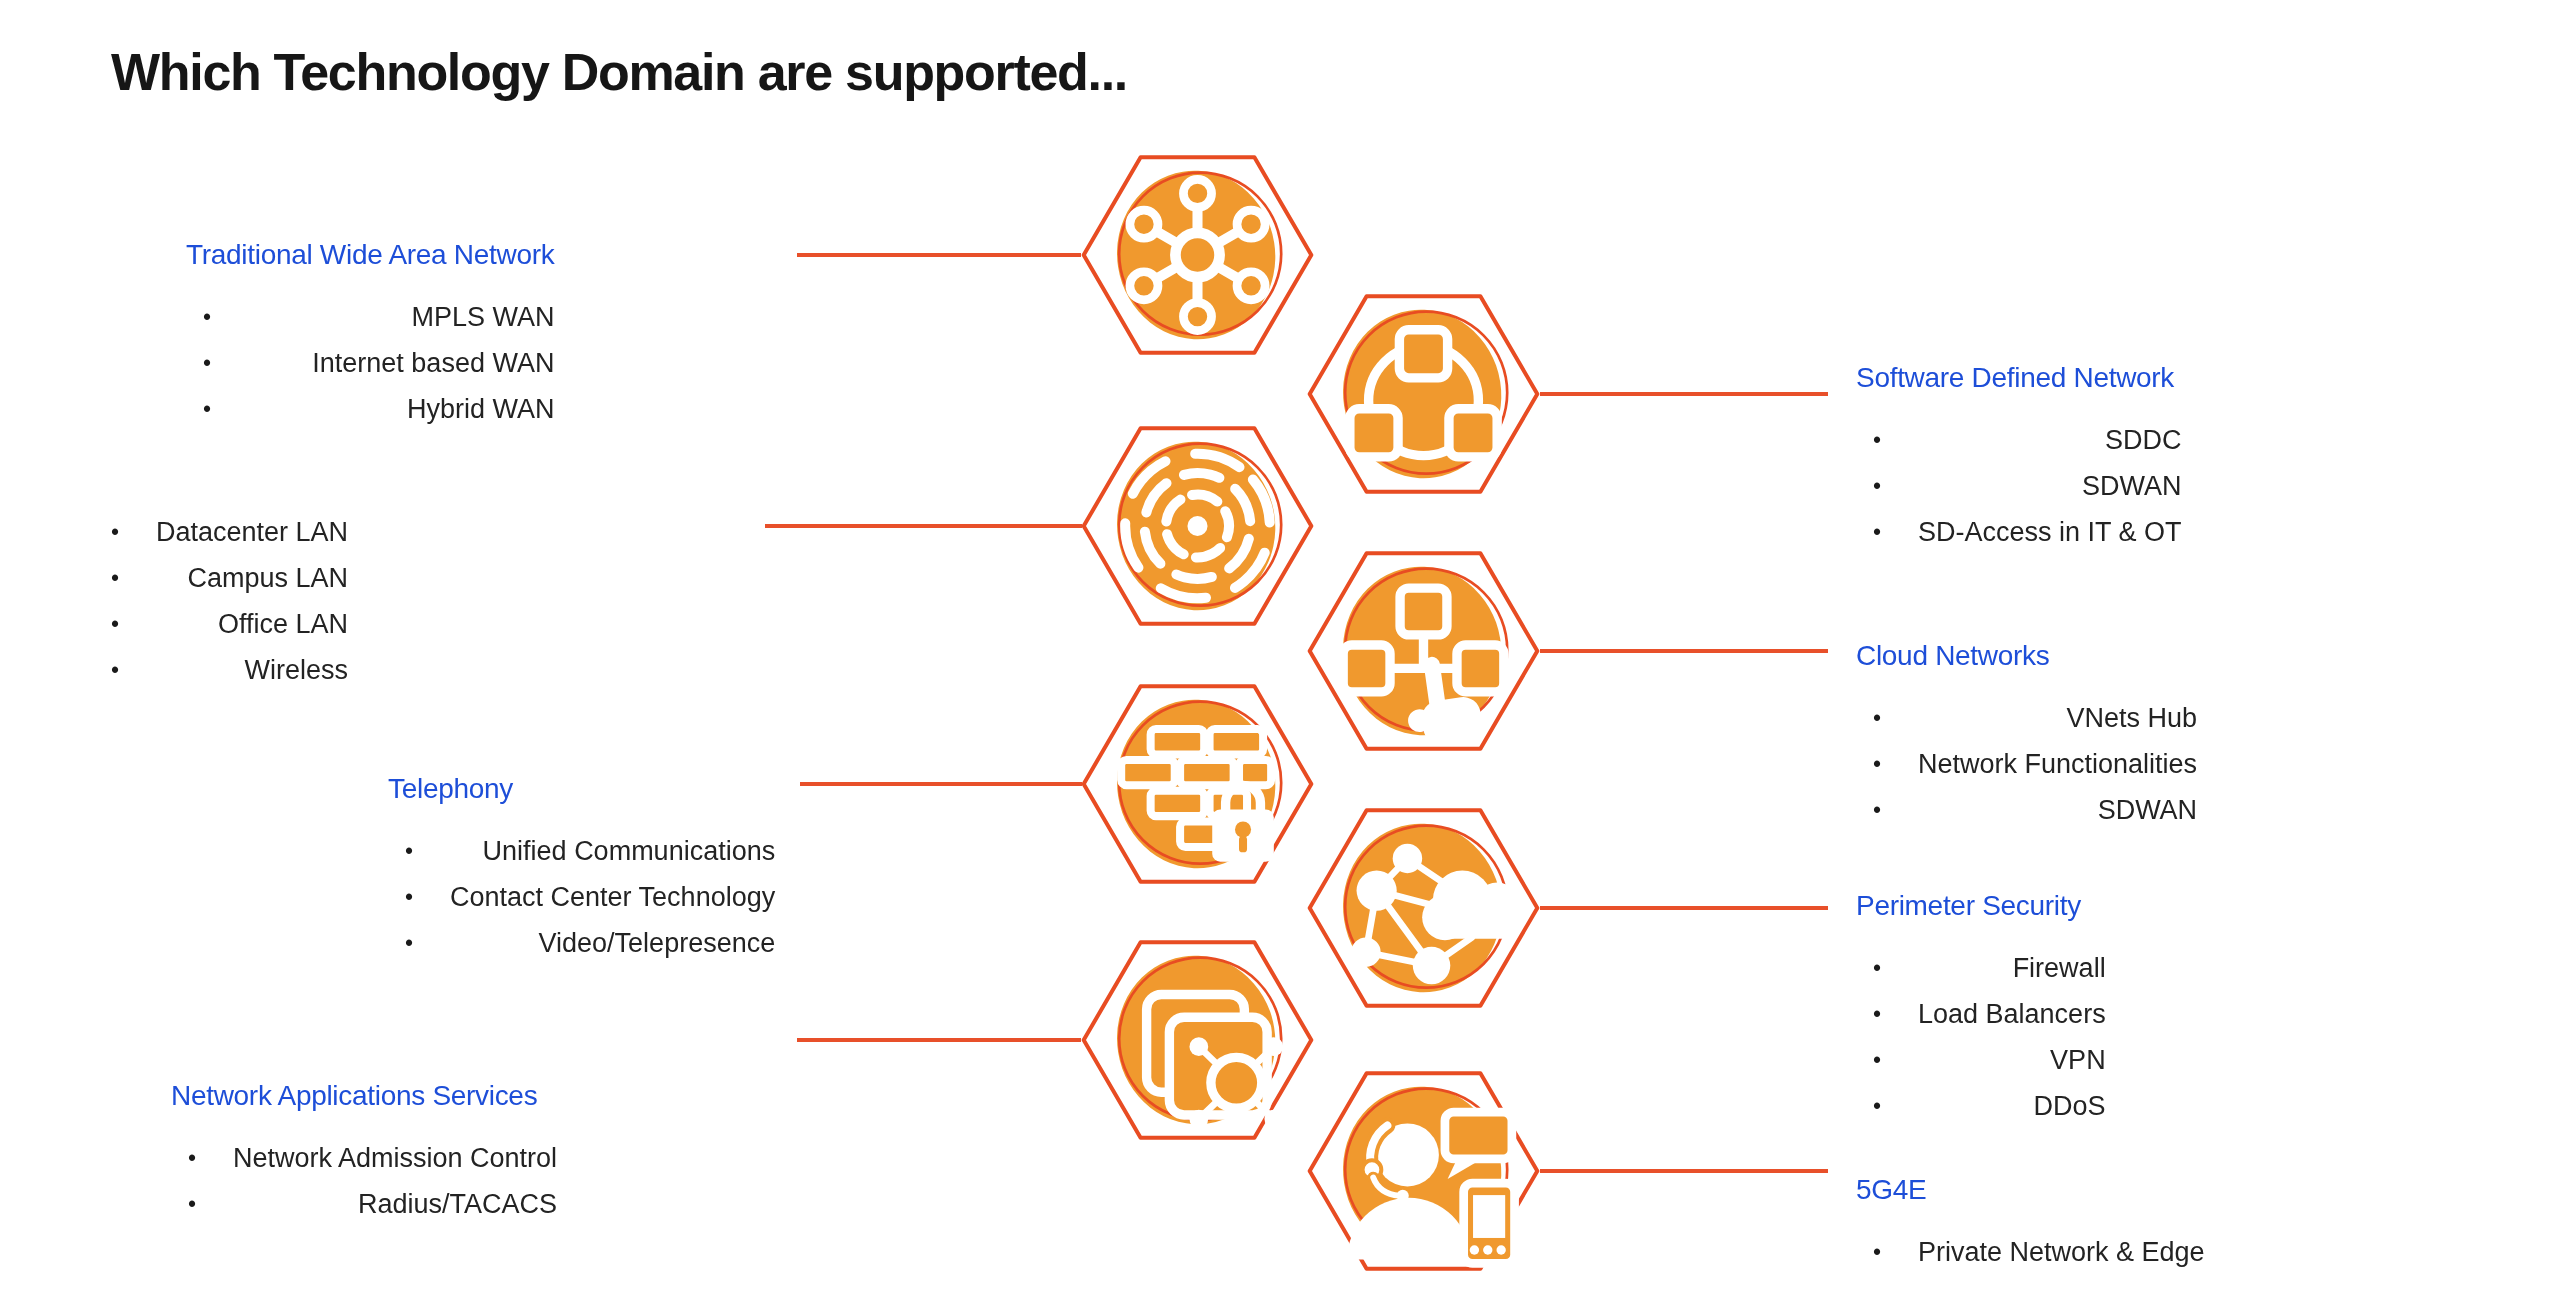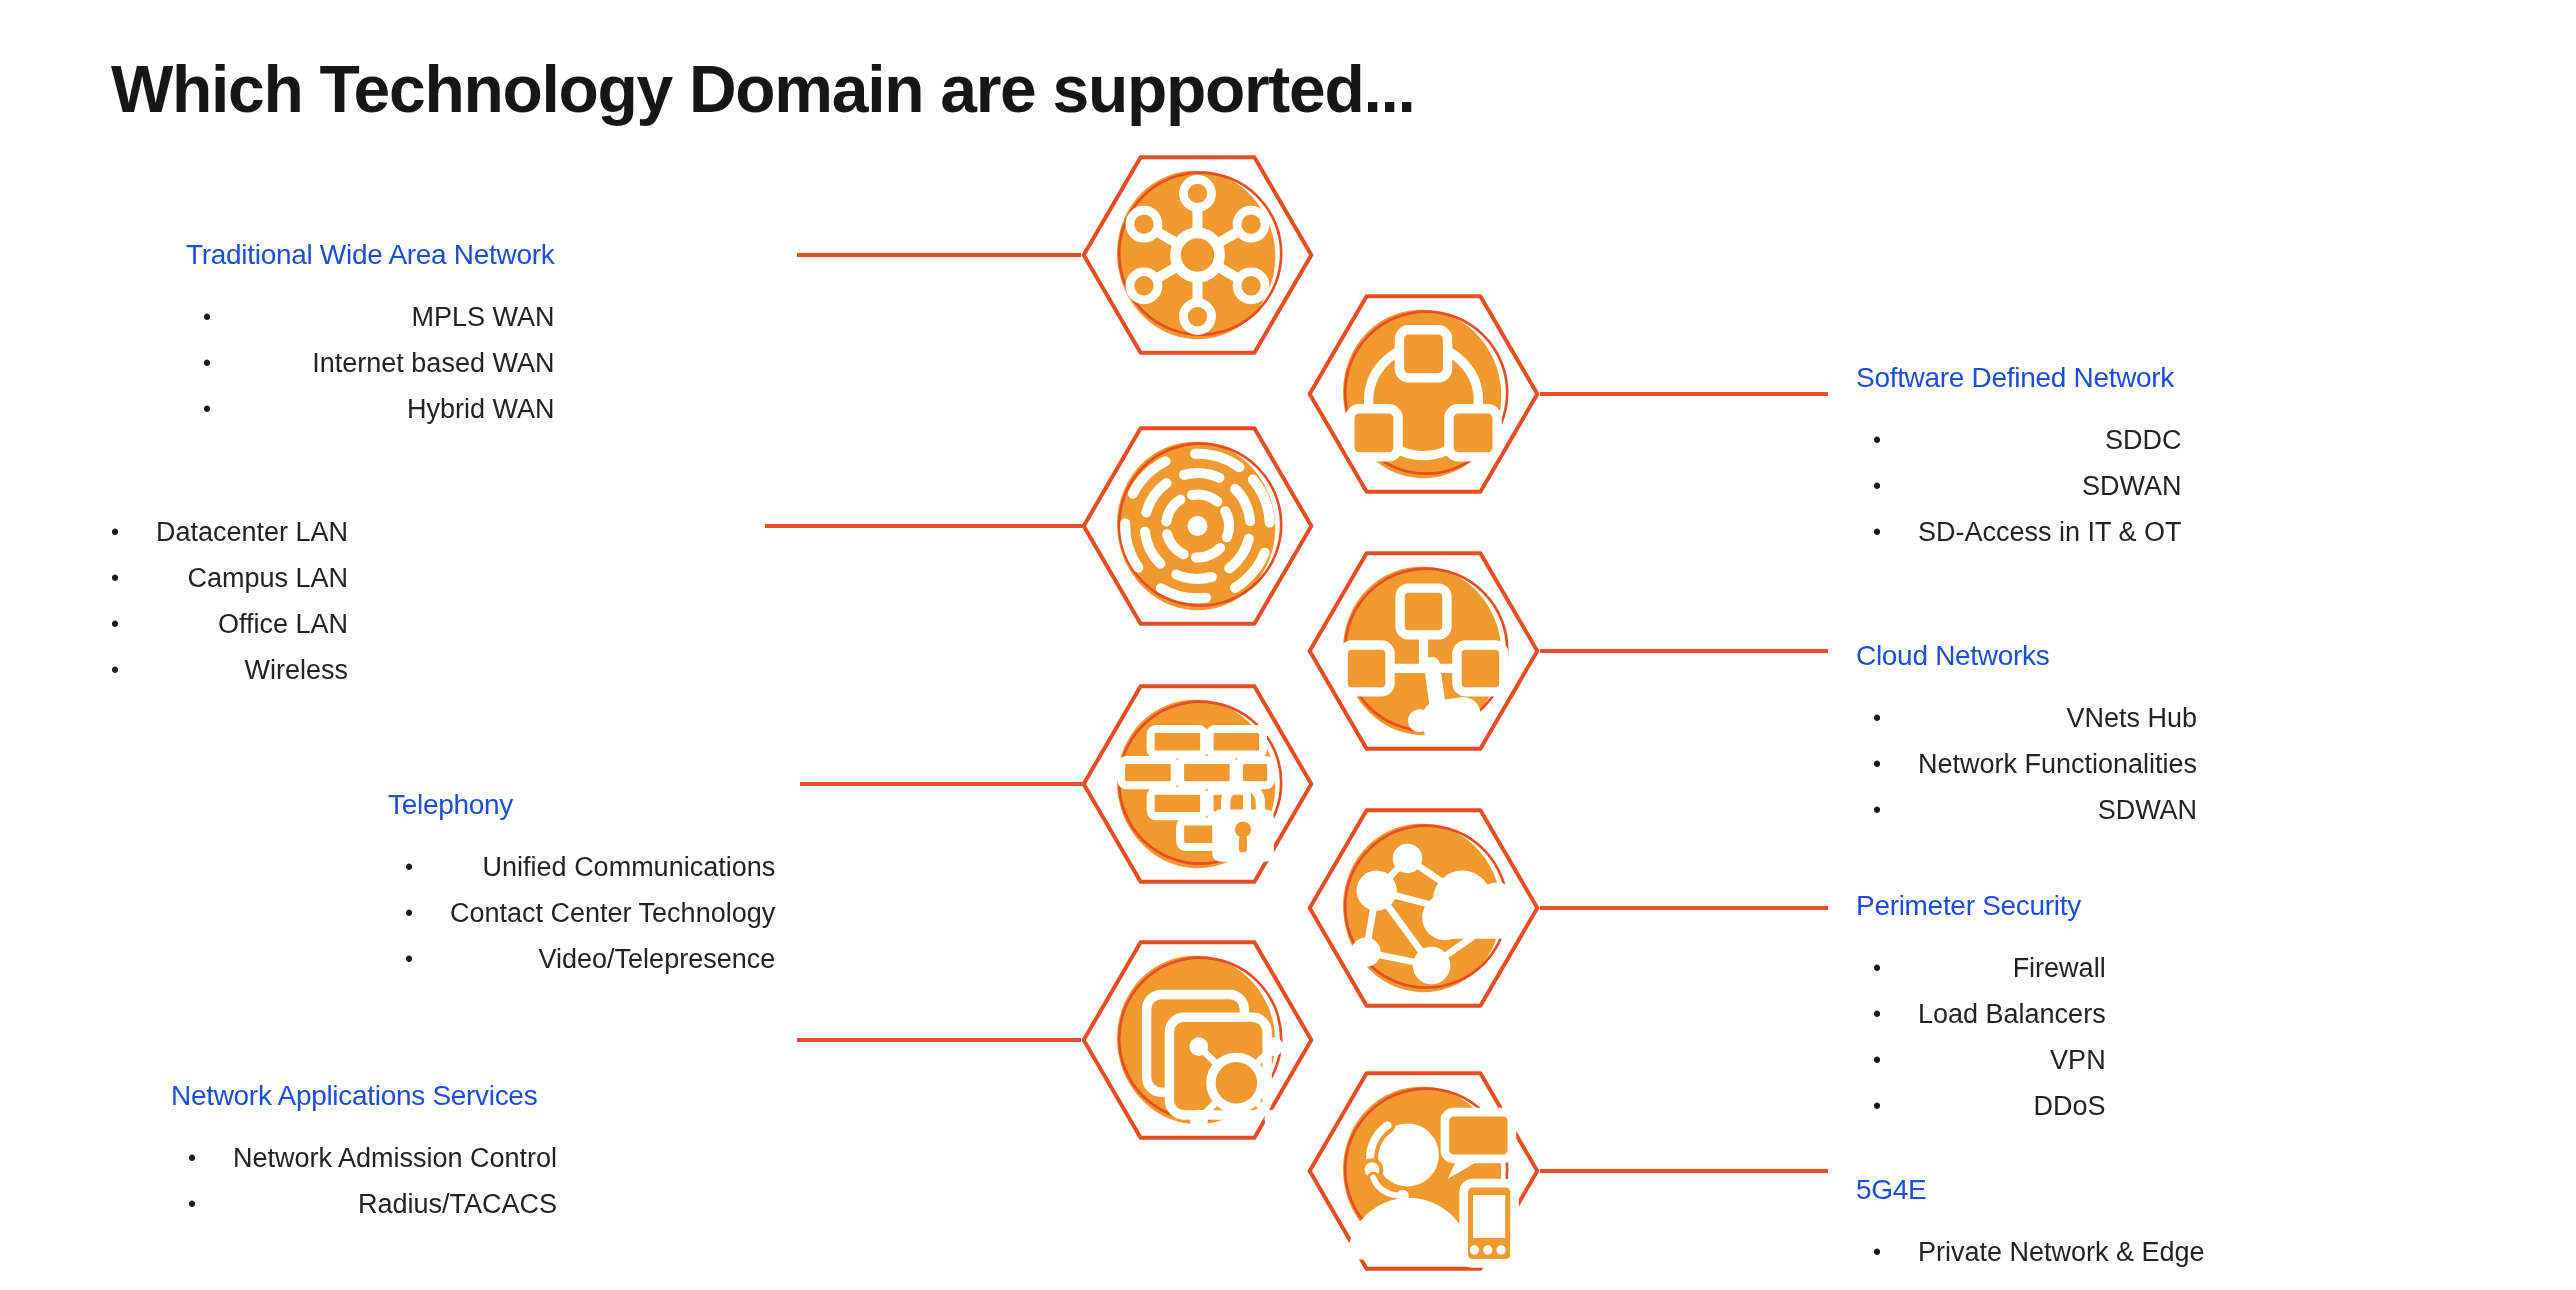--- a/index.html
+++ b/index.html
@@ -1,18 +1,18 @@
 <!DOCTYPE html>
 <html style="font-size:10.7px"><head>
 <meta charset="utf-8">
 <style>
   html,body{margin:0;padding:0;background:#fff;}
   .slide{position:relative;width:2576px;height:1290px;background:#ffffff;overflow:hidden;
          font-family:"Liberation Sans",sans-serif;}
-  .title{position:absolute;left:111px;top:6.7px;font-size:66px;font-weight:700;
+  .title{position:absolute;left:111px;top:6.7px;font-size:52px;font-weight:700;
          letter-spacing:-1.3px;color:#161616;white-space:nowrap;}
   .grp{position:absolute;}
   .g-head{margin:0;font-size:28px;font-weight:400;letter-spacing:-0.3px;color:#1d4ed8;
           line-height:47px;white-space:nowrap;}
   .g-list{list-style:none;margin:16px 0 0 0;padding:0;}
   .g-item{position:relative;padding-left:62px;font-size:27px;line-height:46px;
           color:#232323;white-space:nowrap;text-align:right;}
   .g-item::before{content:"\2022";position:absolute;left:17px;top:0;font-size:23px;color:#1a1a1a;}
   .conn{position:absolute;height:4px;background:#E8502A;}
   .hex{position:absolute;width:233px;height:204px;}
@@ -40,21 +40,21 @@
 
   <section class="grp" style="left:94px;top:493px;">
     <ul class="g-list">
       <li class="g-item">Datacenter LAN</li>
       <li class="g-item">Campus LAN</li>
       <li class="g-item">Office LAN</li>
       <li class="g-item">Wireless</li>
     </ul>
   </section>
 
-  <section class="grp" style="left:388px;top:765px;margin-top:16px;">
+  <section class="grp" style="left:388px;top:765px;">
     <h2 class="g-head">Telephony</h2>
     <ul class="g-list">
       <li class="g-item">Unified Communications</li>
       <li class="g-item">Contact Center Technology</li>
       <li class="g-item">Video/Telepresence</li>
     </ul>
   </section>
 
   <section class="grp" style="left:171px;top:1072px;">
     <h2 class="g-head">Network Applications Services</h2>

